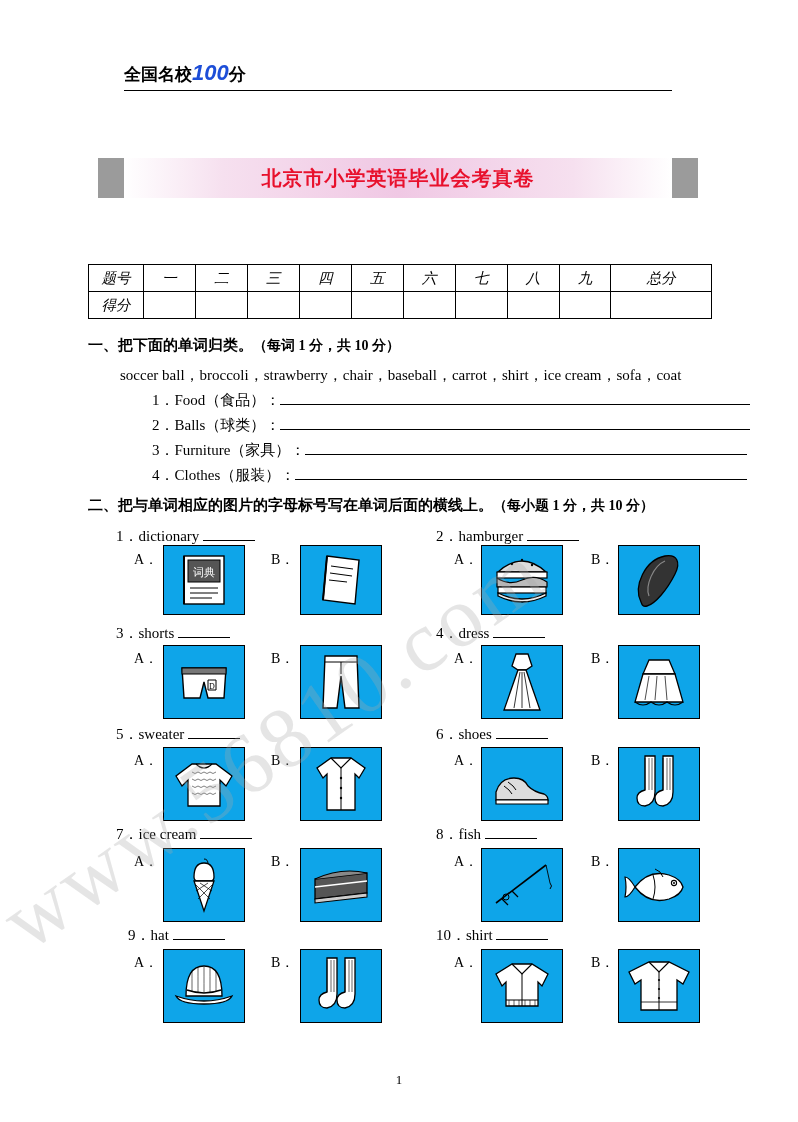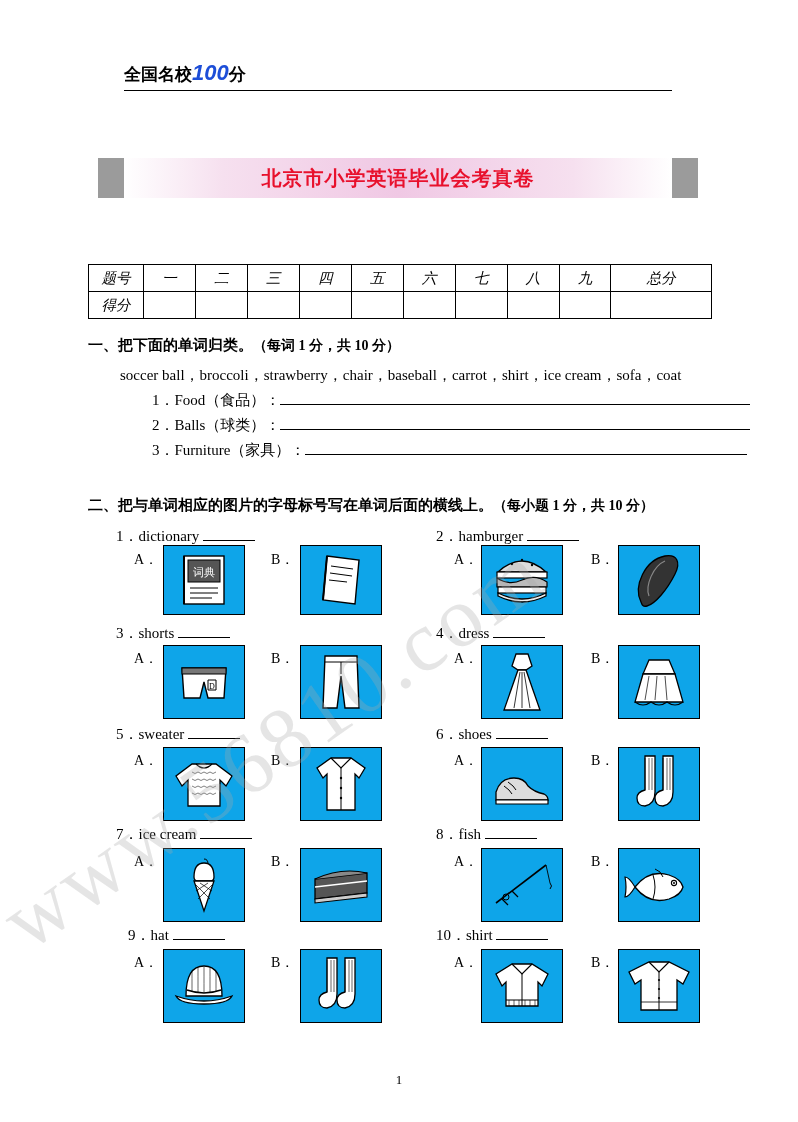--- a/index.html
+++ b/index.html
@@ -268,20 +268,23 @@
 
   <div class="catline" style="top:390px;">
     <span>1．Food（食品）：</span><span class="rule" style="width:470px;"></span>
   </div>
   <div class="catline" style="top:415px;">
     <span>2．Balls（球类）：</span><span class="rule" style="width:470px;"></span>
   </div>
   <div class="catline" style="top:440px;">
     <span>3．Furniture（家具）：</span><span class="rule" style="width:442px;"></span>
   </div>
+  <div class="catline" style="top:465px;">
+    <span>4．Clothes（服装）：</span><span class="rule" style="width:452px;"></span>
+  </div>
 
   <div class="sec-head" style="top:496px;">
     <b>二、把与单词相应的图片的字母标号写在单词后面的横线上。</b><span class="small">（每小题 1 分，共 10 分）</span>
   </div>
 
   <div class="qlabel" style="left:116px; top:527px;">
     <span>1．</span><span>dictionary</span>&nbsp;<span class="blank"></span>
   </div>
   <div class="opt" style="left:134px; top:551px;">A．</div>
   <div class="picbox" style="left:163px; top:545px; width:80px; height:68px;">

